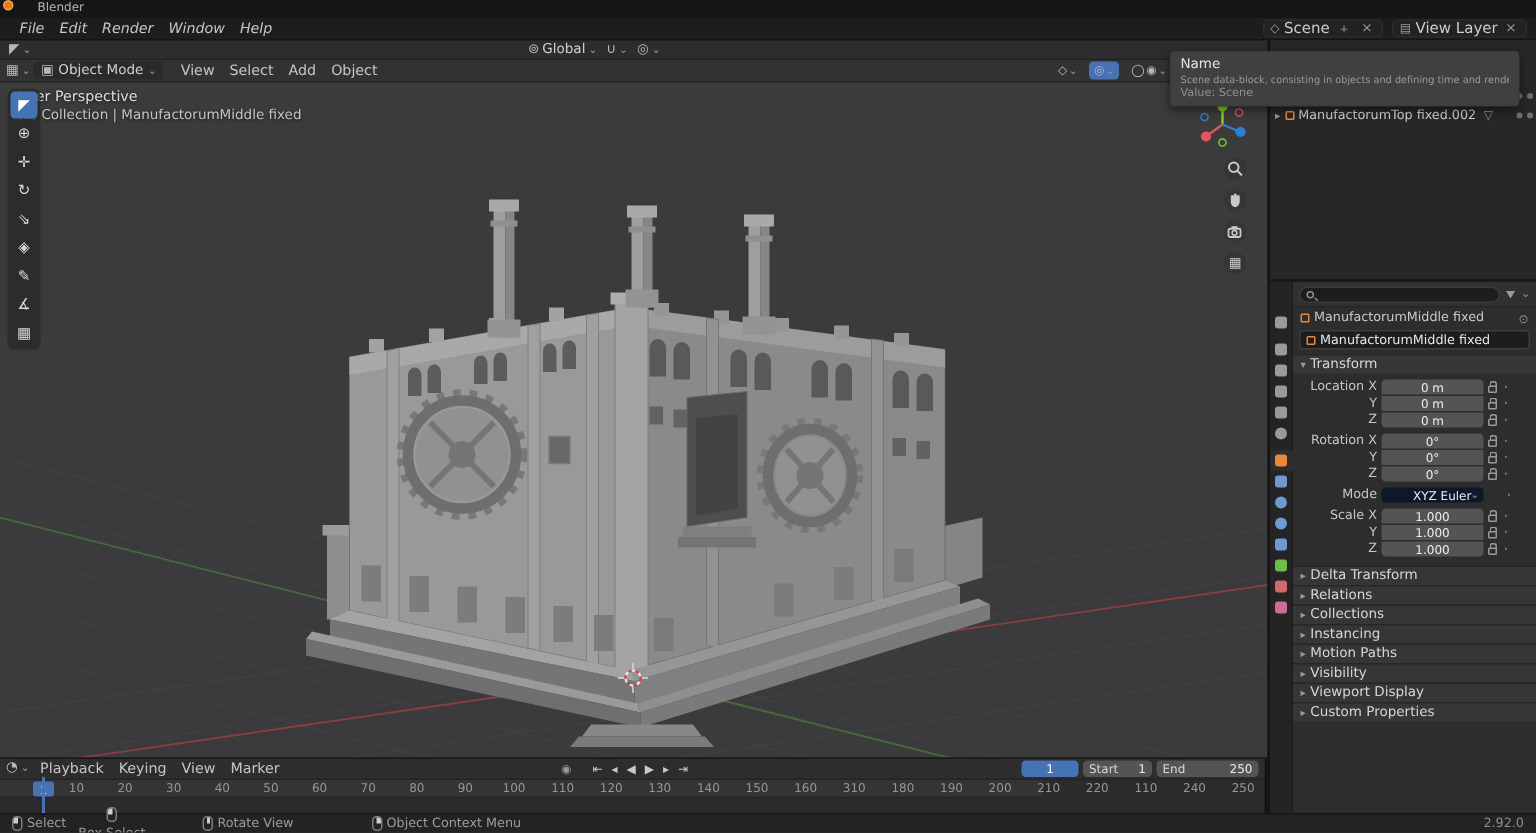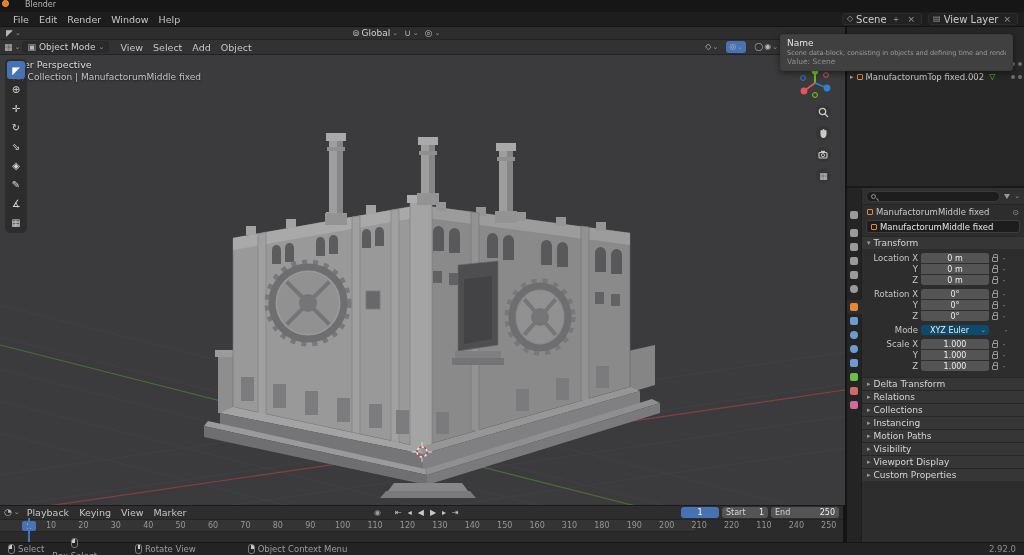--- a/index.html
+++ b/index.html
@@ -95,21 +95,21 @@
   .panel-header::before { content:'▾'; font-size:7px; color:#9a9a9a; }
   .c-panel::before { content:'▸'; }
   #t-body { padding:4px 3px 6px 0; display:flex; flex-direction:column; gap:4px; }
   .t-group { display:flex; flex-direction:column; gap:1px; }
   .t-row { display:flex; align-items:center; height:10px; gap:3px; }
   .t-label { width:56px; text-align:right; font-size:8.5px; color:#c6c6c6; flex:none; }
   .t-field { width:68px; height:10px; background:#545454; color:#ececec; font-size:8px; display:flex; align-items:center; justify-content:center; flex:none; position:relative; }
   .t-group .t-row:first-child .t-field { border-radius:3px 3px 0 0; }
   .t-group .t-row:last-child .t-field { border-radius:0 0 3px 3px; }
   .t-group .t-row:only-child .t-field { border-radius:3px; }
-  .t-select { background:#0c4a6e; justify-content:flex-start; padding-left:9px; }
+  .t-select { background:#0f172a; justify-content:flex-start; padding-left:21px; }
   .t-select .chev { position:absolute; right:3px; }
   .lock { width:6px; height:5px; border:1px solid #999; border-radius:1px; position:relative; margin-top:3px; flex:none; }
   .lock::before { content:''; position:absolute; top:-4px; left:0px; width:3px; height:3px; border:1px solid #999; border-bottom:none; border-radius:2px 2px 0 0; }
   .lock-sp { width:8px; flex:none; }
   .dot { font-size:10px; color:#8a8a8a; flex:none; width:6px; text-align:center; }
 
   
   #timeline { left:0; top:505px; width:845px; height:37px; background:#2b2b2b; border-right:2px solid #141414; border-top:1px solid #1a1a1a; }
   #tl-header { height:14px; display:flex; align-items:center; background:#2d2d2d; border-bottom:1px solid #242424; padding-left:4px; gap:2px; position:relative; }
   #tl-menus { display:flex; }
@@ -138,21 +138,21 @@
 </style>
 </head>
 <body>
 
 <div id="titlebar" class="abs">
   <span class="logo"></span>
   <span class="title">Blender</span>
 </div>
 
 <div id="topbar" class="abs">
-  <div id="menu-list" style="display:flex; padding-left:8px;">
+  <div id="menu-list" style="display:flex; padding-left:8px;font-style:italic;">
       <span class="menu-item">File</span>
       <span class="menu-item">Edit</span>
       <span class="menu-item">Render</span>
       <span class="menu-item">Window</span>
       <span class="menu-item">Help</span>
     </div>
   <div id="topbar-right">
     <div class="selector">
       <span class="mini-ic">◇</span>
       <span class="lbl">Scene</span>

